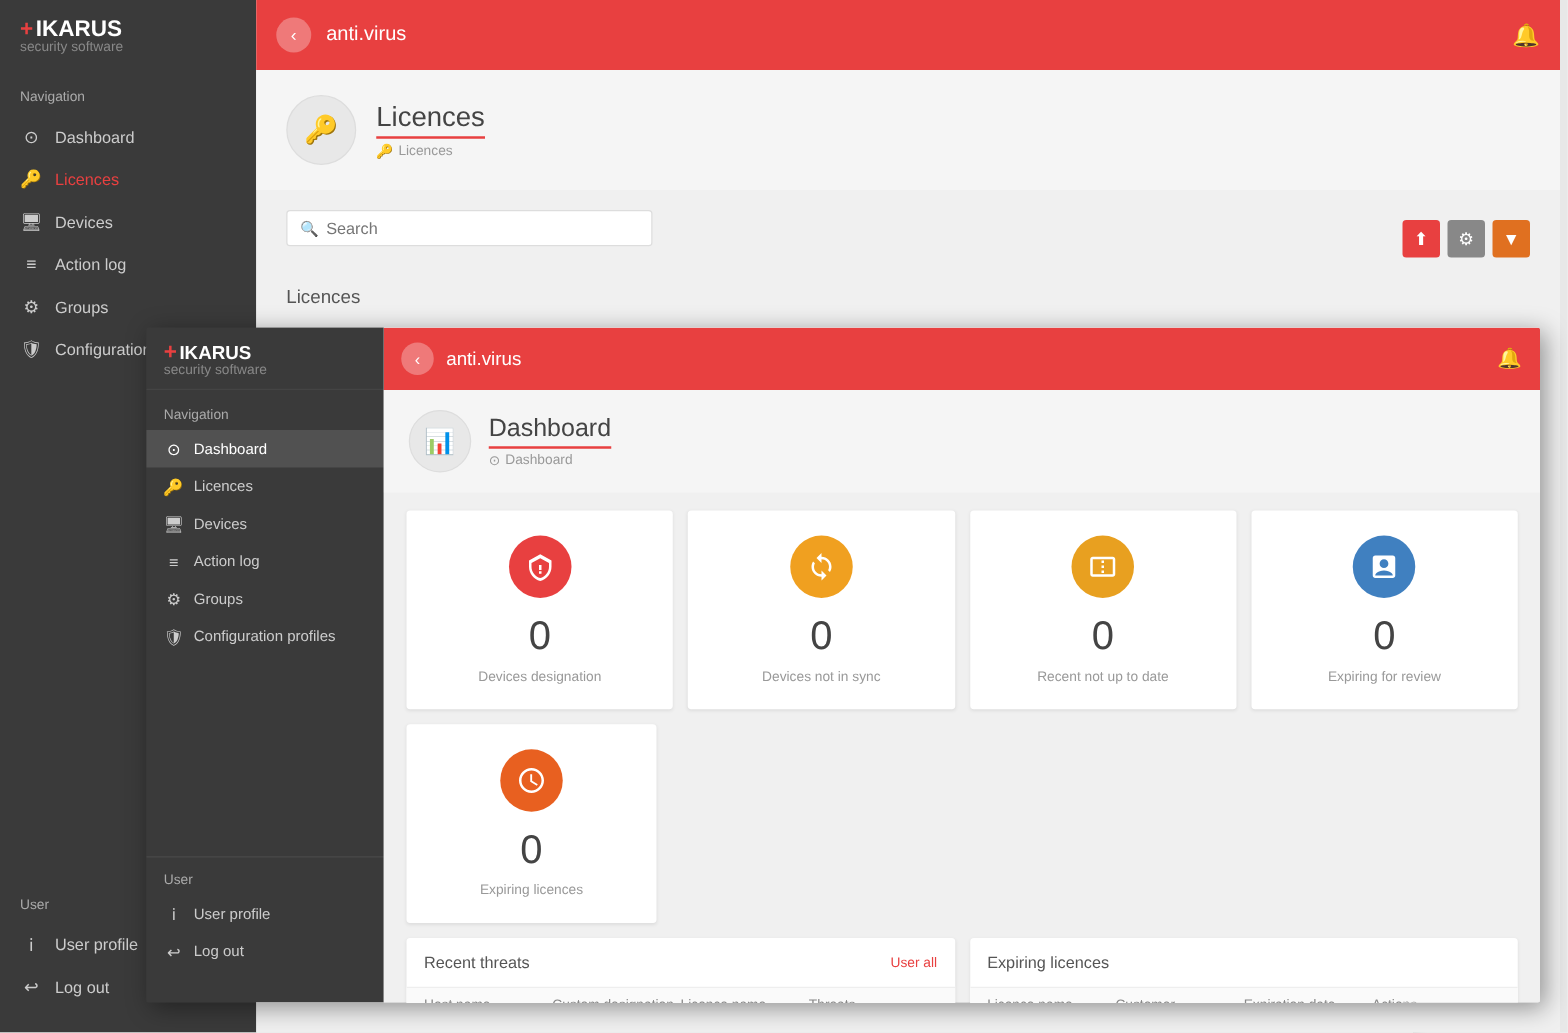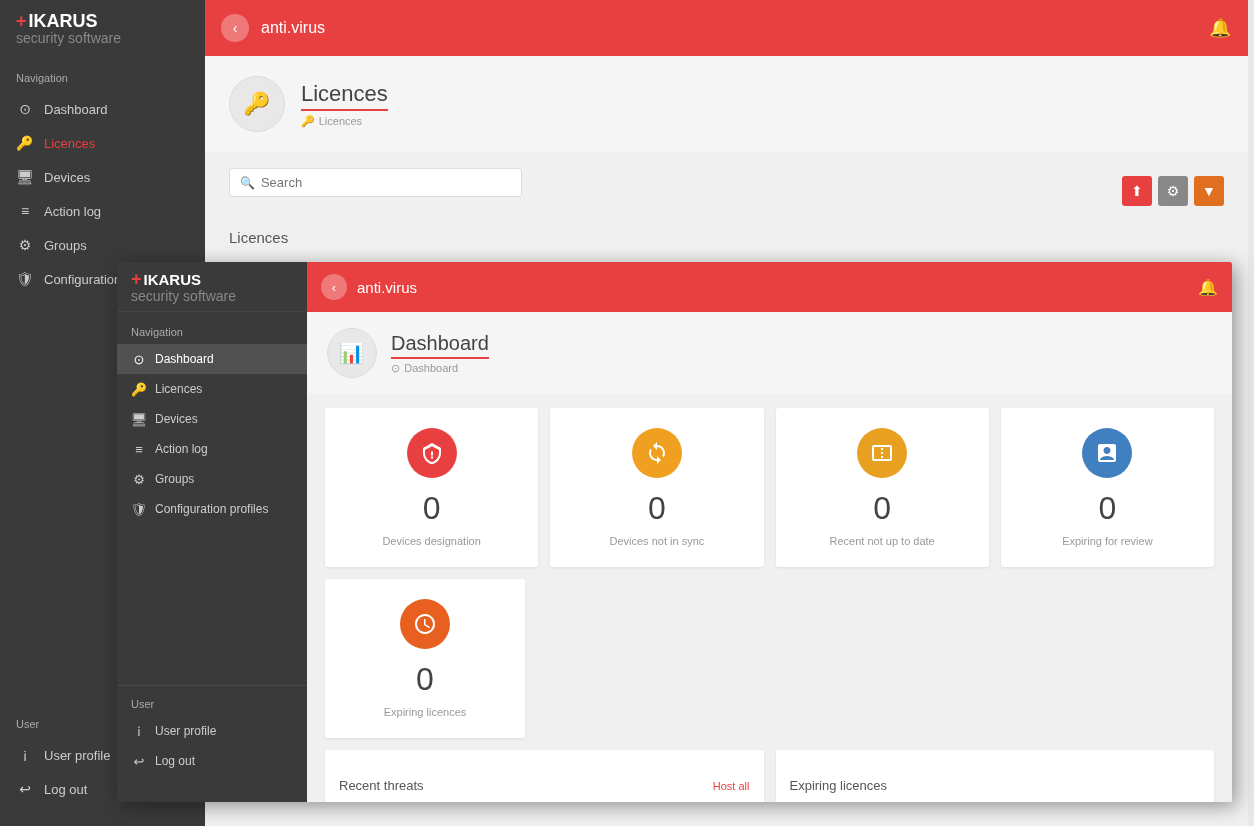--- a/index.html
+++ b/index.html
@@ -37,21 +37,21 @@
       font-weight: bold;
       font-size: 18px;
     }
     .logo-plus {
       color: #e84040;
       font-size: 18px;
       margin-right: 2px;
     }
     .logo-subtitle {
       color: #888;
-      font-size: 14px;
+      font-size: 11px;
       display: block;
       margin-top: -2px;
       text-align: right;
     }
 
     .bg-nav-section {
       padding: 16px 0 8px 0;
     }
 
     .nav-section-title {
@@ -419,21 +419,21 @@
 
     .table-section {
       background: white;
       border-radius: 3px;
       flex: 1;
       box-shadow: 0 1px 3px rgba(0,0,0,0.08);
       overflow: hidden;
     }
 
     .table-section-header {
-      padding: 28px 14px;
+      padding: 12px 14px;
       display: flex;
       align-items: center;
       justify-content: space-between;
       border-bottom: 1px solid #eee;
     }
 
     .table-section-title {
       font-size: 13px;
       color: #555;
     }
@@ -695,21 +695,21 @@
           </div>
           <div class="stat-number">0</div>
           <div class="stat-label">Expiring licences</div>
         </div>
       </div>
 
       <div class="bottom-row">
         <div class="table-section">
           <div class="table-section-header">
             <span class="table-section-title">Recent threats</span>
-            <span class="show-all-link">Host all</span>
+            <span class="show-all-link">User all</span>
           </div>
           <div class="table-header-row">
             <span class="table-col">Host name</span>
             <span class="table-col">Custom designation</span>
             <span class="table-col">Licence name</span>
             <span class="table-col">Threats</span>
           </div>
         </div>
 
         <div class="table-section">

